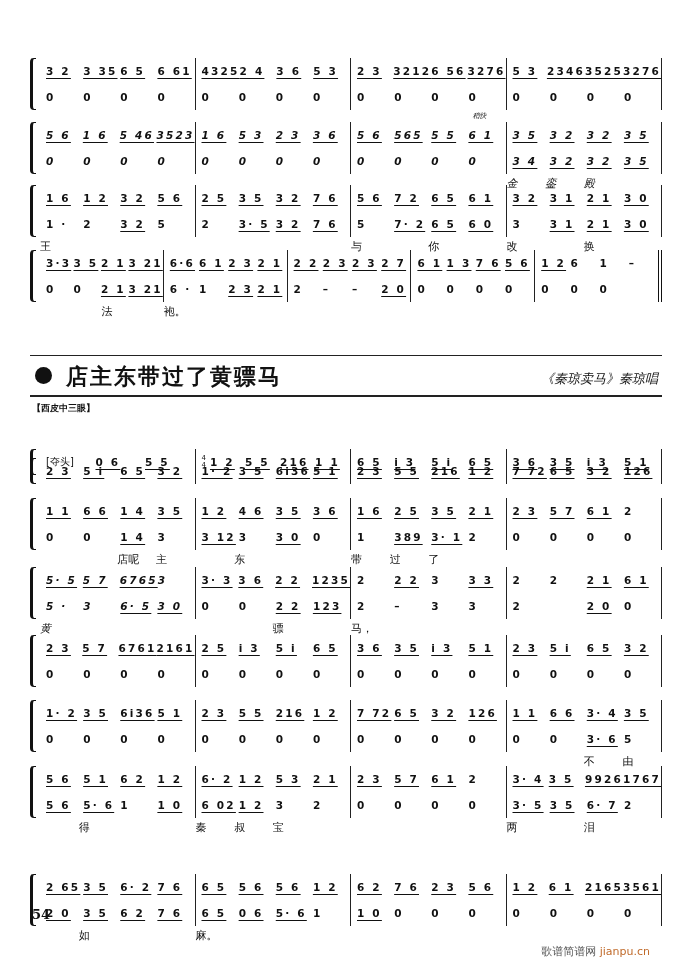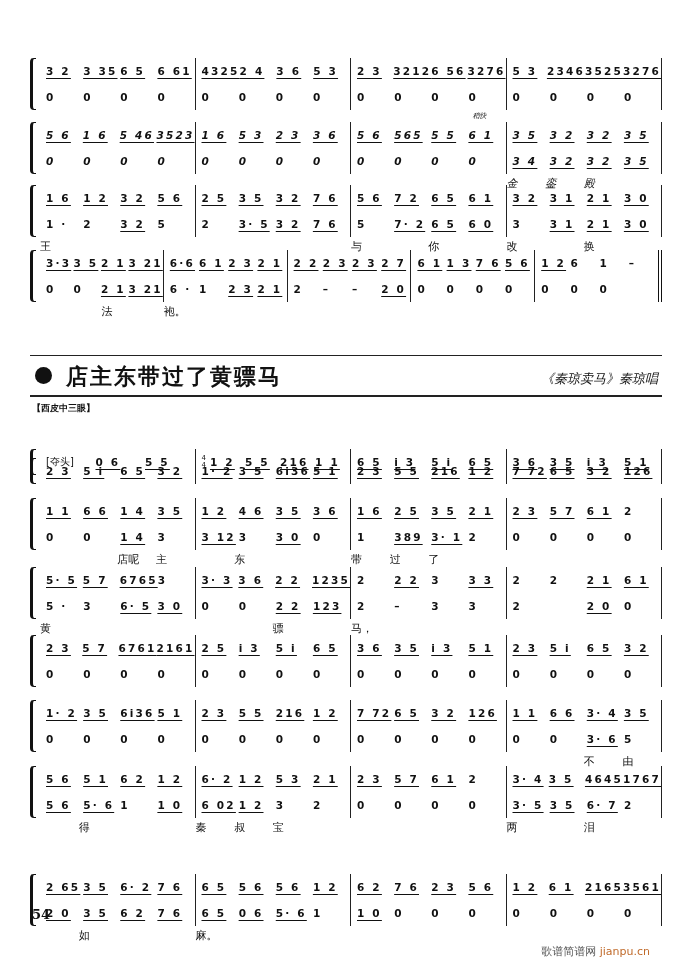--- a/index.html
+++ b/index.html
@@ -477,21 +477,21 @@
             <span class="beat">0</span>
             <span class="beat">0</span>
             <span class="beat">0</span>
           </div>
         </div>
       </div>
     </div>
     <div class="system" style="top: 567px; height: 70px;">
       <div class="brace" style="height: 52px;"></div>
       <div class="measures">
-        <div class="measure first" style="height: 52px;">
+        <div class="measure first" style="height: 52px; font-style: italic;">
           <div class="row">
             <span class="beat ul">5· 5</span>
             <span class="beat ul">5 7</span>
             <span class="beat ul">6765</span>
             <span class="beat">3</span>
           </div>
           <div class="row">
             <span class="beat">5 ·</span>
             <span class="beat">3</span>
             <span class="beat ul">6· 5</span>
@@ -742,21 +742,21 @@
             <span class="beat">0</span>
             <span class="beat">0</span>
             <span class="beat">0</span>
             <span class="beat">0</span>
           </div>
         </div>
         <div class="measure last-bar" style="height: 52px;">
           <div class="row">
             <span class="beat ul">3· 4</span>
             <span class="beat ul">3 5</span>
-            <span class="beat ul">4645</span>
+            <span class="beat ul">9926</span>
             <span class="beat ul">1767</span>
           </div>
           <div class="row">
             <span class="beat ul">3· 5</span>
             <span class="beat ul">3 5</span>
             <span class="beat ul">6· 7</span>
             <span class="beat">2</span>
           </div>
           <div class="lyrics" style="top: 54px;">
             <span class="lyric">两</span>

